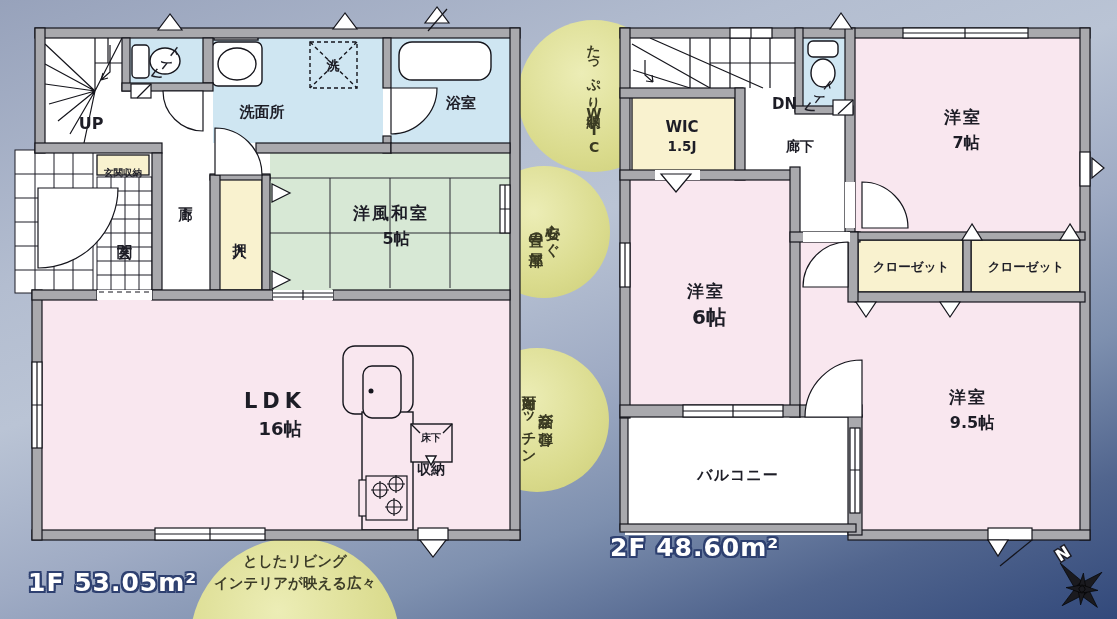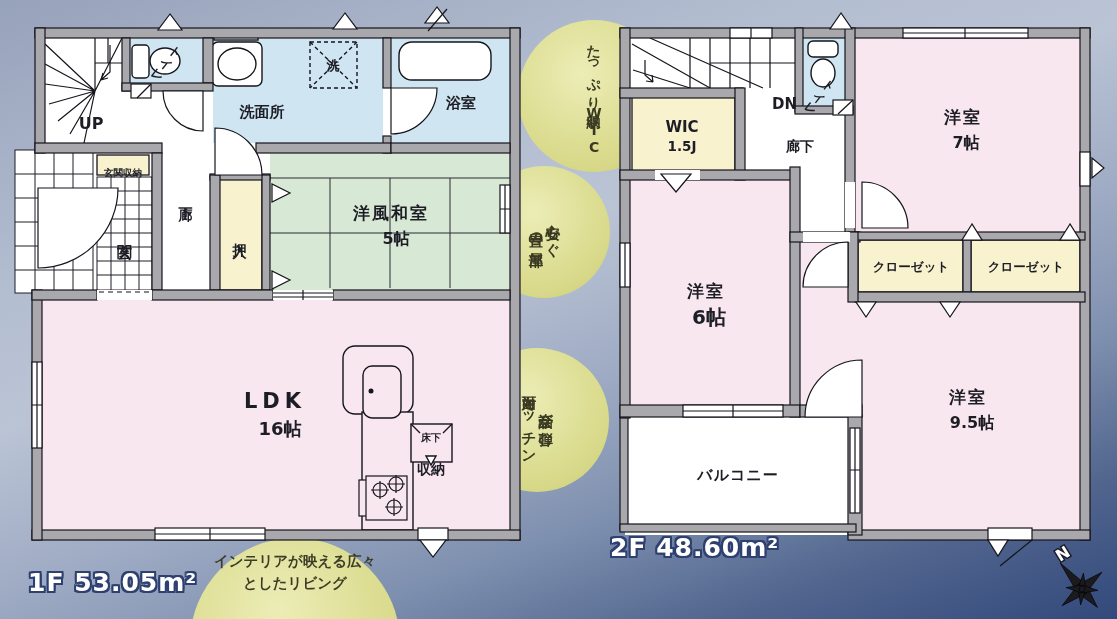--- a/index.html
+++ b/index.html
@@ -37,22 +37,22 @@
   <div class="badge" style="left:478px;top:166px;width:132px;height:132px;">
     <span class="vline" style="font-size:14.5px;">心安らぐ</span>
     <span class="vline" style="font-size:14.5px;">畳の部屋</span>
   </div>
   <div class="badge" style="left:465px;top:348px;width:144px;height:144px;">
     <span class="vline" style="font-size:14.5px;">会話が弾む</span>
     <span class="vline" style="font-size:14.5px;">対面キッチン</span>
   </div>
   <div class="badge" style="left:190px;top:538px;width:210px;height:210px;"></div>
   <div class="living-text" style="left:193px;top:551px;width:204px;">
+    <span>としたリビング</span>
     <span>インテリアが映える広々</span>
-    <span>としたリビング</span>
   </div>
 
   <svg class="plan-svg" width="1117" height="619" viewBox="0 0 1117 619">
 
     <g stroke="none">
       <rect x="40" y="33" width="475" height="502" fill="#ffffff"></rect>
       <rect x="130" y="38" width="73" height="45" fill="#cfe6f2"></rect>
       <rect x="213" y="38" width="170" height="105" fill="#cfe6f2"></rect>
       <rect x="391" y="38" width="119" height="105" fill="#cfe6f2"></rect>
       <rect x="270" y="153" width="240" height="137" fill="#d7e8d5"></rect>

